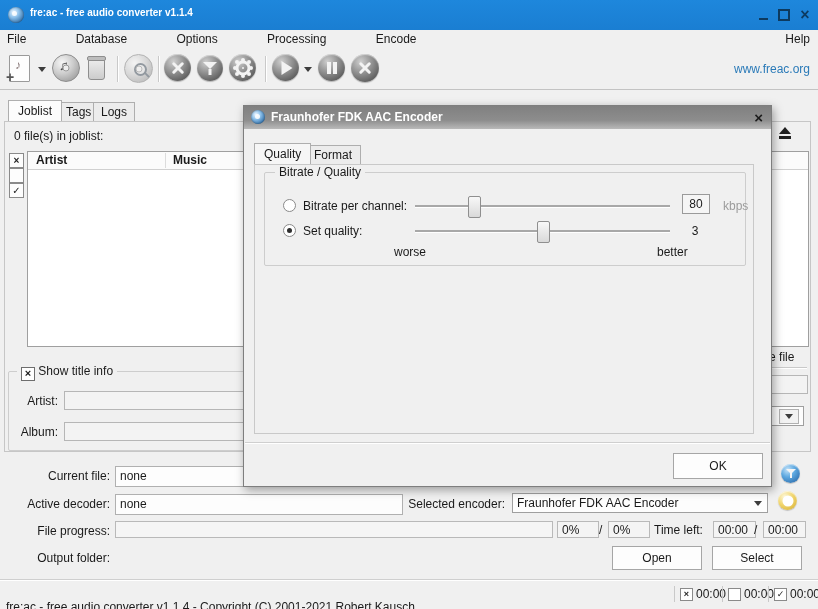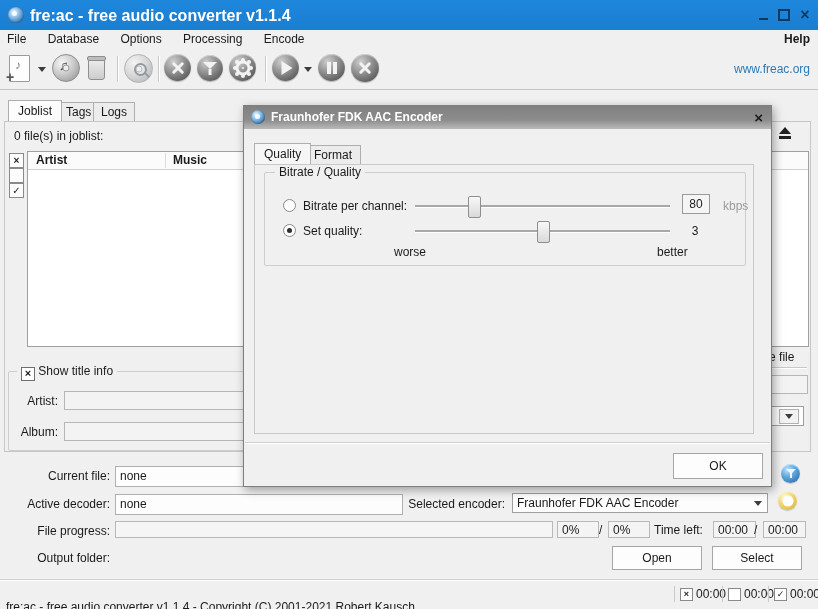--- a/index.html
+++ b/index.html
@@ -4,31 +4,31 @@
 <style>
   html,body{margin:0;padding:0;}
   body{font-family:"Liberation Sans","DejaVu Sans",sans-serif;font-size:12px;color:#1a1a1a;}
   #win{position:relative;width:818px;height:609px;background:#f0f0f0;overflow:hidden;}
   .abs{position:absolute;}
 
   
   #titlebar{left:0;top:0;width:818px;height:30px;background:linear-gradient(180deg,#1e87dc,#1a7ed2);}
   .app-logo{width:16px;height:16px;border-radius:50%;background:radial-gradient(circle at 35% 32%,#eaf5ff 0%,#8ec2ec 35%,#3a76ad 75%,#27517b 100%);box-shadow:inset 0 0 2px rgba(0,0,0,.4);}
   .app-logo::after{content:"";position:absolute;left:4px;top:4px;width:5px;height:5px;border-radius:50%;background:rgba(255,255,255,.85);}
-  #win-title{left:30px;top:7px;color:#fff;font-weight:bold;font-size:16px;}
+  #win-title{left:30px;top:7px;color:#fff;font-weight:bold;font-size:10px;}
   .wbtn{top:0;width:22px;height:30px;display:flex;align-items:center;justify-content:center;cursor:default;}
   .wmin-glyph{width:9px;height:2px;background:#0d3a5f;margin-top:8px;}
   .wmax-glyph{width:8px;height:8px;border:2px solid #0d3a5f;}
   .wclose-glyph{color:#0d3a5f;font-size:16px;font-weight:bold;line-height:16px;}
 
   
   #menubar{left:0;top:30px;width:818px;height:19px;background:#f0f0f0;}
-  .menu-item{display:inline-block;padding:2px 9px;}
+  .menu-item{display:inline-block;padding:2px 23px;}
   .menu-item:first-child{padding-left:7px;}
-  #menu-help{right:8px;top:2px;font-weight:bold;}
+  #menu-help{right:8px;top:2px;}
 
   
   #toolbar{left:0;top:49px;width:818px;height:40px;background:#f0f0f0;border-bottom:1px solid #c3c3c3;}
   .tsep{top:7px;width:1px;height:26px;background:#c9c9c9;box-shadow:1px 0 0 #fff;}
   .sphere{border-radius:50%;background:radial-gradient(circle at 35% 28%,#cfcfcf 0%,#9b9b9b 35%,#636363 75%,#4d4d4d 100%);box-shadow:inset 0 1px 1px rgba(255,255,255,.55),0 1px 1px rgba(0,0,0,.25);}
   .gx::before,.gx::after{content:"";position:absolute;left:50%;top:50%;width:15px;height:3px;background:#f3f3f3;border-radius:2px;}
   .gx::before{transform:translate(-50%,-50%) rotate(45deg);}
   .gx::after{transform:translate(-50%,-50%) rotate(-45deg);}
   .gfunnel::before{content:"";position:absolute;left:50%;top:28%;transform:translateX(-50%);border-left:7px solid transparent;border-right:7px solid transparent;border-top:7px solid #f3f3f3;}
   .gfunnel::after{content:"";position:absolute;left:50%;top:53%;transform:translateX(-50%);width:3px;height:6px;background:#f3f3f3;}

